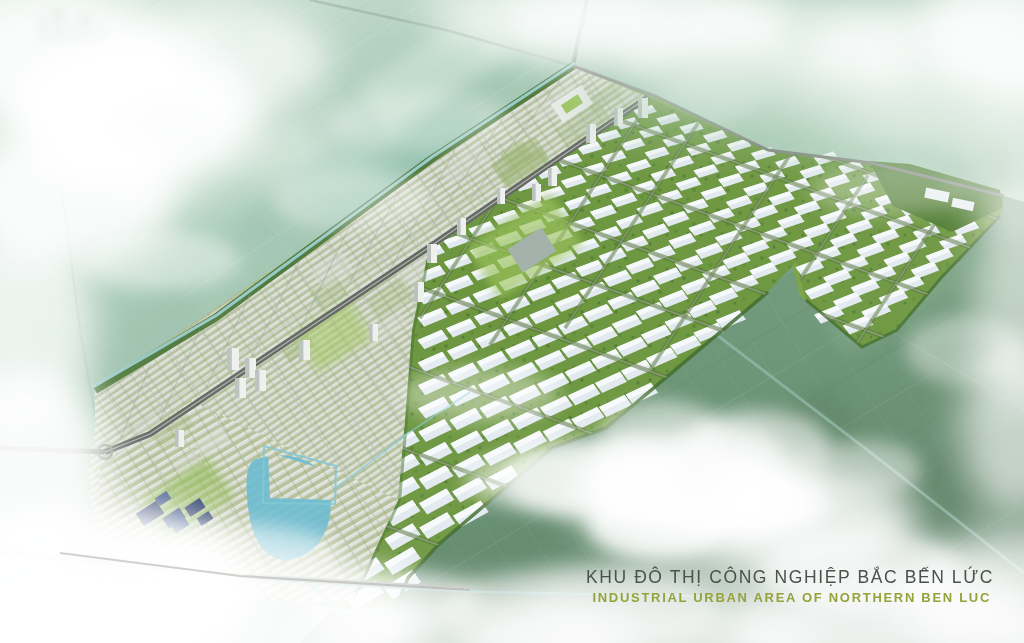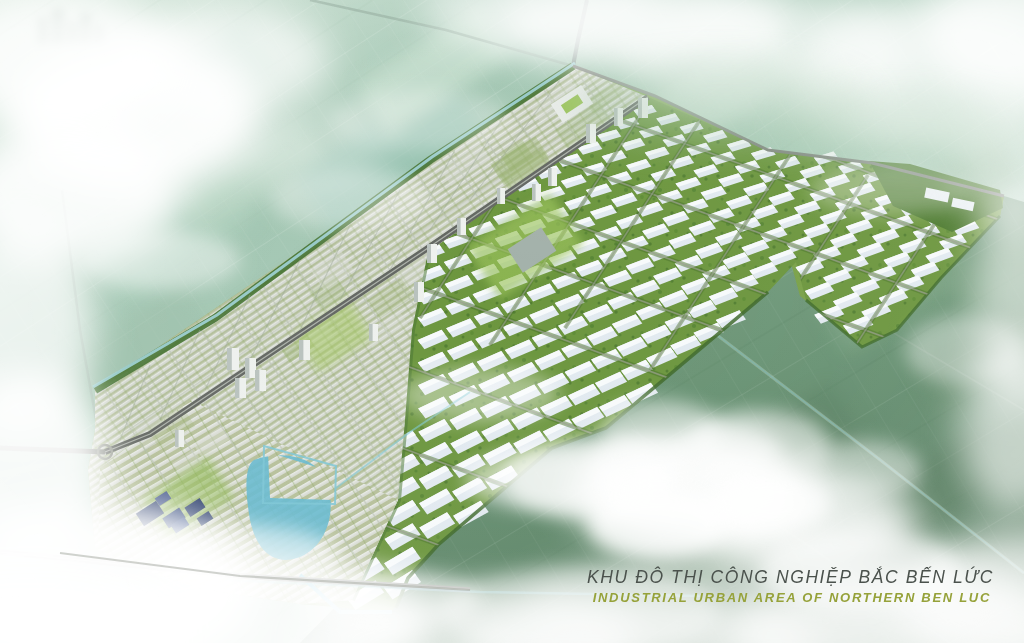--- a/index.html
+++ b/index.html
@@ -1,14 +1,14 @@
 <!DOCTYPE html>
 <html><head><meta charset="utf-8"><style>
 html,body{margin:0;padding:0;background:#fff;}
-#stage{width:1024px;height:643px;position:relative;overflow:hidden;font-family:"Liberation Sans", sans-serif;font-style:italic;}
+#stage{width:1024px;height:643px;position:relative;overflow:hidden;font-family:"Liberation Sans", sans-serif;}
 </style></head><body>
 <div id="stage">
 <svg width="1024" height="643" viewBox="0 0 1024 643">
 <defs>
 <linearGradient id="bgGrad" x1="0" y1="0" x2="1" y2="1">
  <stop offset="0" stop-color="#dcebe0"></stop>
  <stop offset="0.3" stop-color="#a2c6b2"></stop>
  <stop offset="0.55" stop-color="#aaccb8"></stop>
  <stop offset="1" stop-color="#d5e6da"></stop>
 </linearGradient>

